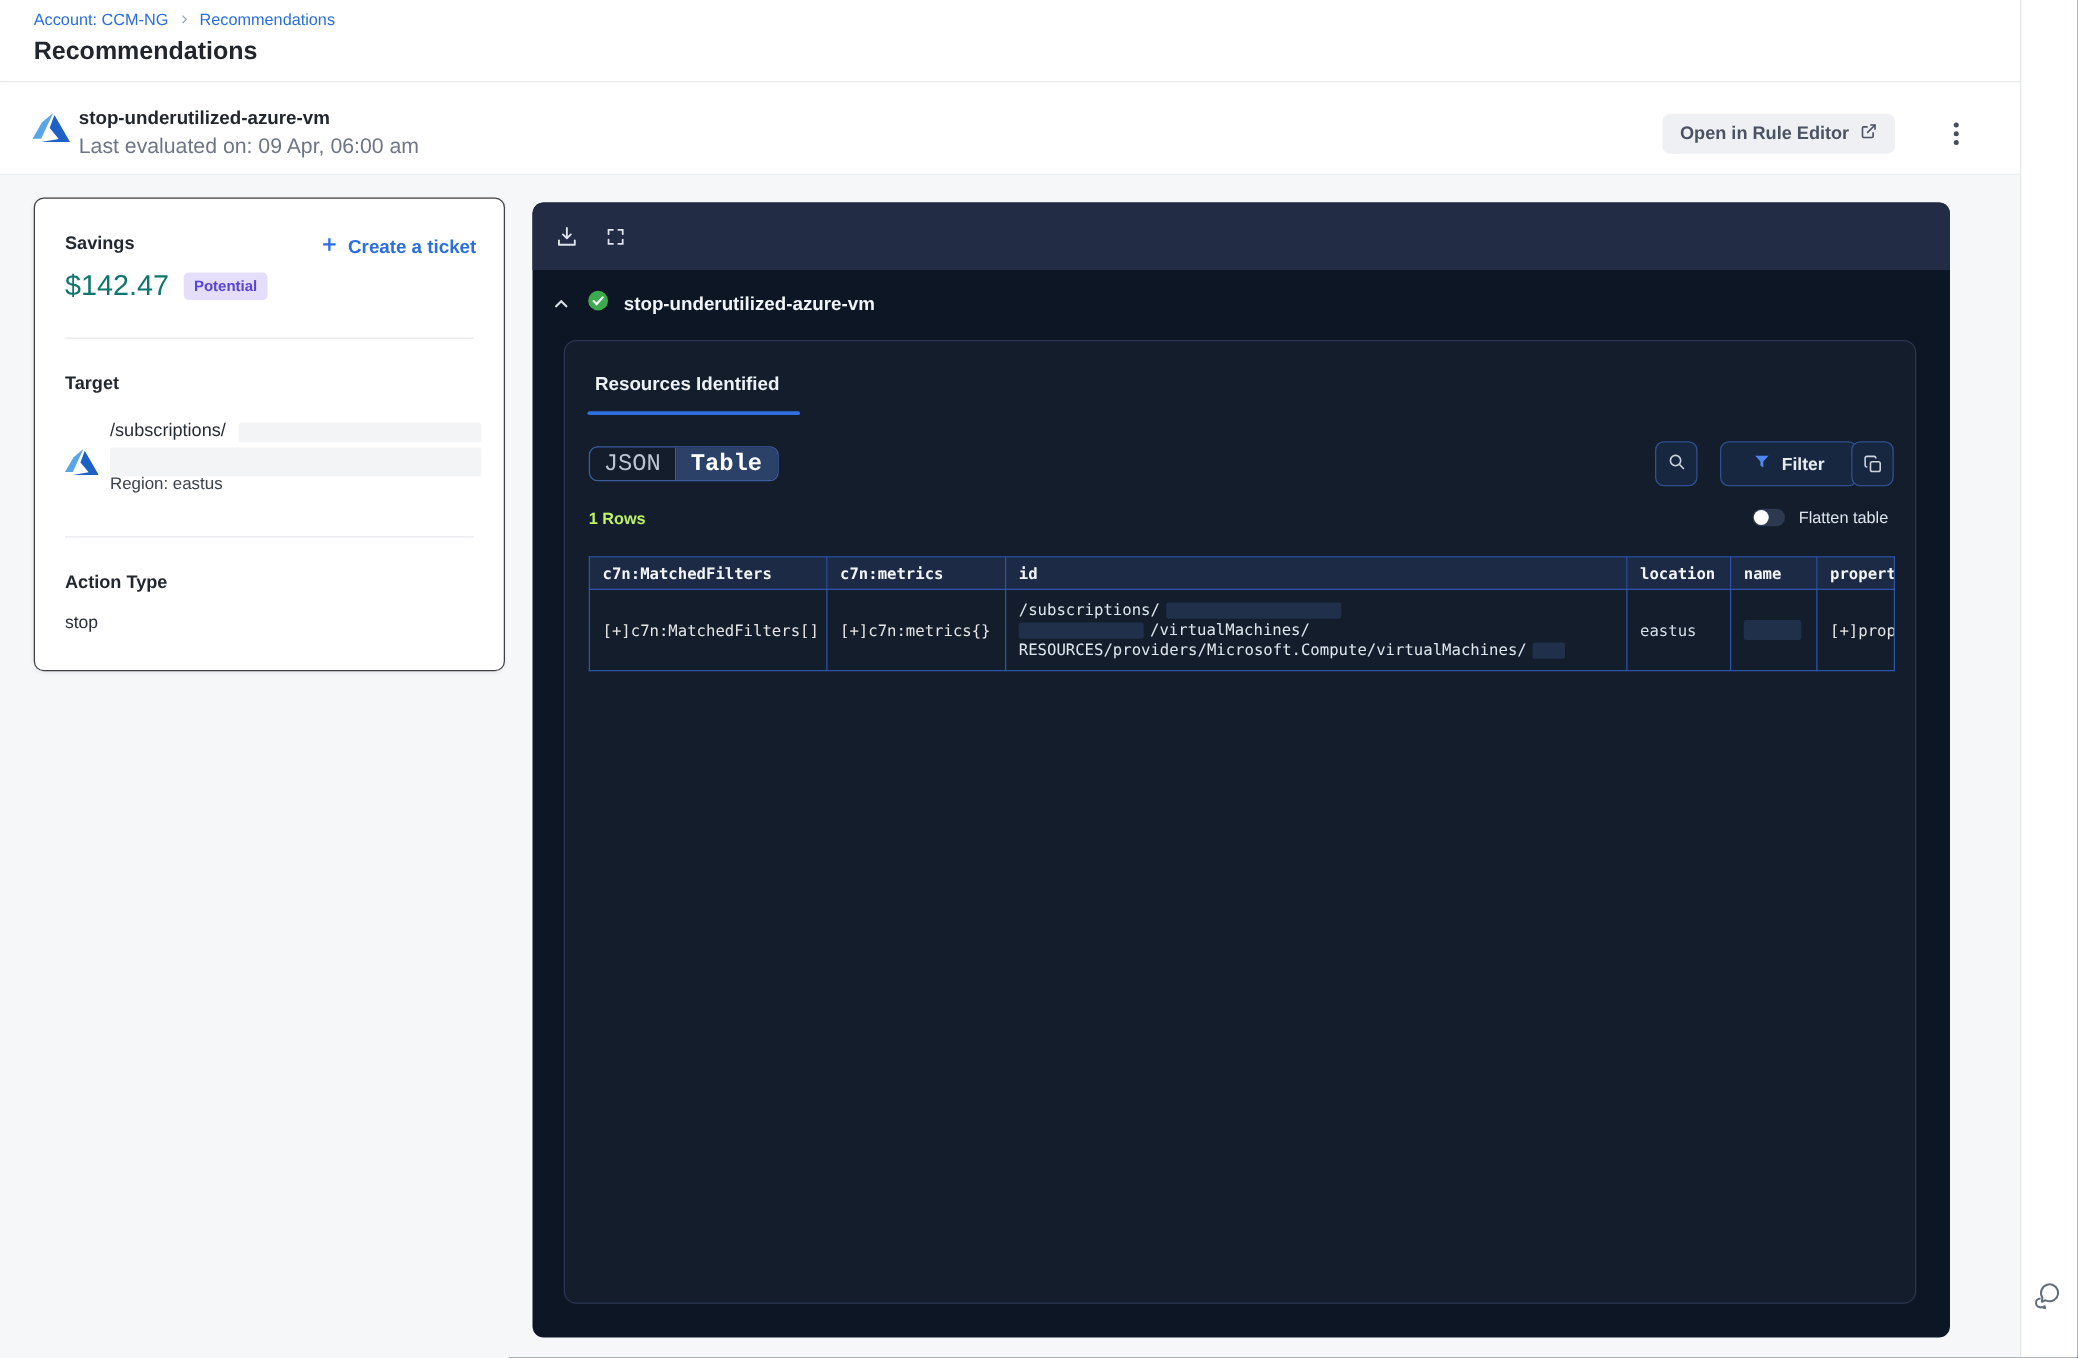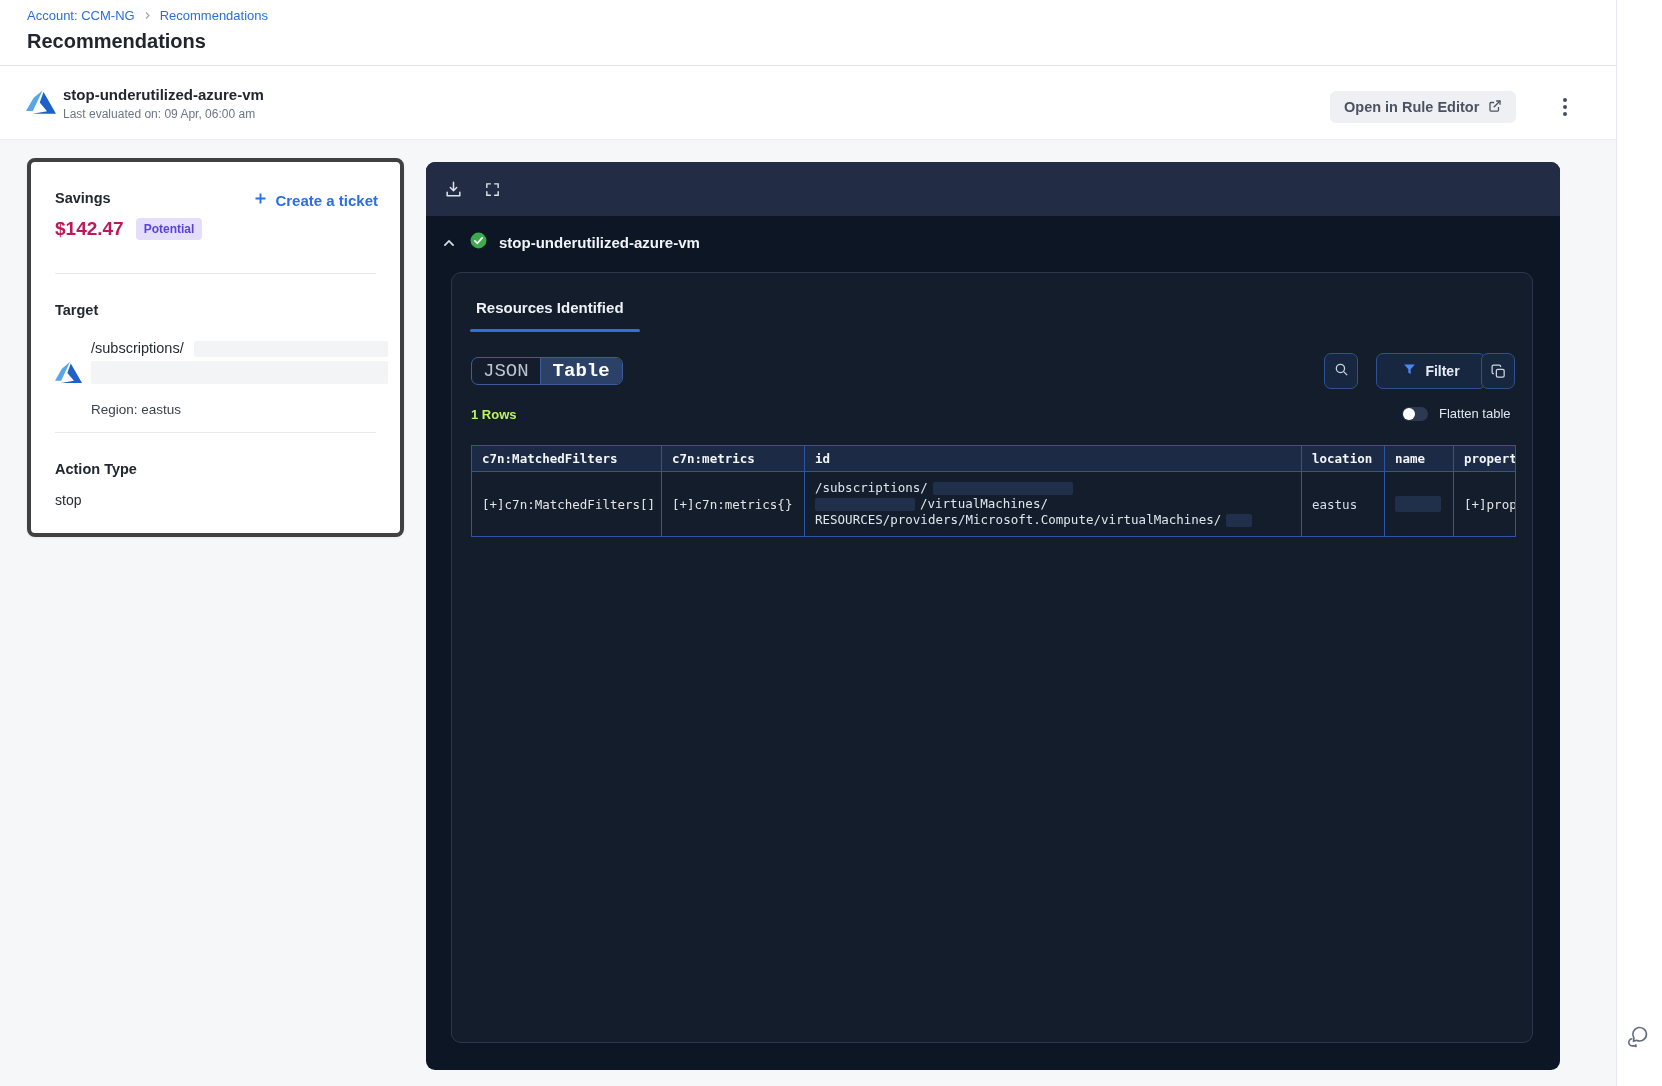--- a/index.html
+++ b/index.html
@@ -12,49 +12,49 @@
        border-bottom:1px solid #e2e5ea;box-sizing:border-box}
   .crumbs{position:absolute;left:27px;top:8px;display:flex;align-items:center;gap:8px;font-size:13px}
   .crumb{color:#2a6ee0;text-decoration:none;cursor:pointer}
   .page-title{position:absolute;left:27px;top:30px;font-size:20px;font-weight:700;color:#21262d}
 
   
   .subhdr{position:absolute;left:0;top:66px;width:1616px;height:74px;background:#fff;
           border-bottom:1px solid #eceef2;box-sizing:border-box}
   .az-big{position:absolute;left:26px;top:21px;width:30px;height:30px}
   .rule-name{position:absolute;left:63px;top:20px;font-size:15px;font-weight:700;color:#22272e}
-  .rule-sub{position:absolute;left:63px;top:41px;font-size:12px;color:#6d7685}
+  .rule-sub{position:absolute;left:63px;top:41px;font-size:17px;color:#6d7685}
   .rule-editor-btn{position:absolute;left:1330px;top:25px;height:32px;display:flex;align-items:center;gap:9px;
        padding:0 14px;background:#eef0f3;border:none;border-radius:6px;font-size:14.5px;font-weight:700;
        color:#4b5362;font-family:inherit;cursor:pointer}
   .kebab{position:absolute;left:1552px;top:27px;width:26px;height:28px;background:none;border:none;cursor:pointer;
        display:flex;flex-direction:column;align-items:center;justify-content:center;gap:3px;padding:0}
   .kebab i{width:4px;height:4px;border-radius:50%;background:#454e5b}
 
   
   .content{position:absolute;left:0;top:140px;width:1616px;height:946px;background:#f6f7f9}
 
   
   .card{position:absolute;left:27px;top:18px;width:377px;height:379px;background:#fff;
-        border:4px solid #404040;border-radius:8px;box-shadow:0 1px 3px rgba(20,30,50,.07);box-sizing:border-box}
+        border:1px solid #404040;border-radius:8px;box-shadow:0 1px 3px rgba(20,30,50,.07);box-sizing:border-box}
   .sec-label{font-size:14.5px;font-weight:700;color:#22282f}
   .savings-label{position:absolute;left:24px;top:28px}
   .create-ticket{position:absolute;right:22px;top:29px;display:flex;align-items:center;gap:7px;
         color:#2a6ee0;font-weight:700;font-size:15px;background:none;border:none;cursor:pointer;font-family:inherit;padding:0}
   .amount-row{position:absolute;left:24px;top:56px;display:flex;align-items:center;gap:12px}
-  .amount{font-size:19px;font-weight:700;color:#be185d}
+  .amount{font-size:23px;font-weight:400;color:#0f766e}
   .badge{background:#e4defb;color:#5a43d8;font-size:12px;font-weight:600;padding:4px 8px;border-radius:4px}
   .card-div{position:absolute;left:24px;right:24px;height:1px;background:#e7e9ed}
   .div1{top:111px}.div2{top:270px}
   .target-label{position:absolute;left:24px;top:140px}
   .az-small{position:absolute;left:24px;top:197px;width:27px;height:27px}
   .target-path{position:absolute;left:60px;top:178px;font-size:14.5px;color:#262c35}
   .redactA{position:absolute;left:163px;top:179px;width:194px;height:16px;background:#f3f4f6;border-radius:2px}
   .redactB{position:absolute;left:60px;top:199px;width:297px;height:23px;background:#f3f4f6;border-radius:2px}
-  .region{position:absolute;left:60px;top:240px;font-size:13.5px;color:#3b424d}
+  .region{position:absolute;left:60px;top:220px;font-size:13.5px;color:#3b424d}
   .action-label{position:absolute;left:24px;top:299px}
   .action-value{position:absolute;left:24px;top:330px;font-size:14px;color:#262c35}
 
   
   .panel{position:absolute;left:426px;top:22px;width:1134px;height:908px;background:#0d1624;border-radius:9px}
   .panel-top{position:absolute;left:0;top:0;width:100%;height:54px;background:#222d45;border-radius:9px 9px 0 0}
   .icon-btn{background:none;border:none;cursor:pointer;padding:0;display:flex;align-items:center;justify-content:center}
   .dl-btn{position:absolute;left:16px;top:16px;width:22px;height:22px}
   .fs-btn{position:absolute;left:55px;top:16px;width:22px;height:22px}
   .collapse-row{position:absolute;left:14px;top:69px;display:flex;align-items:center;gap:11px}

